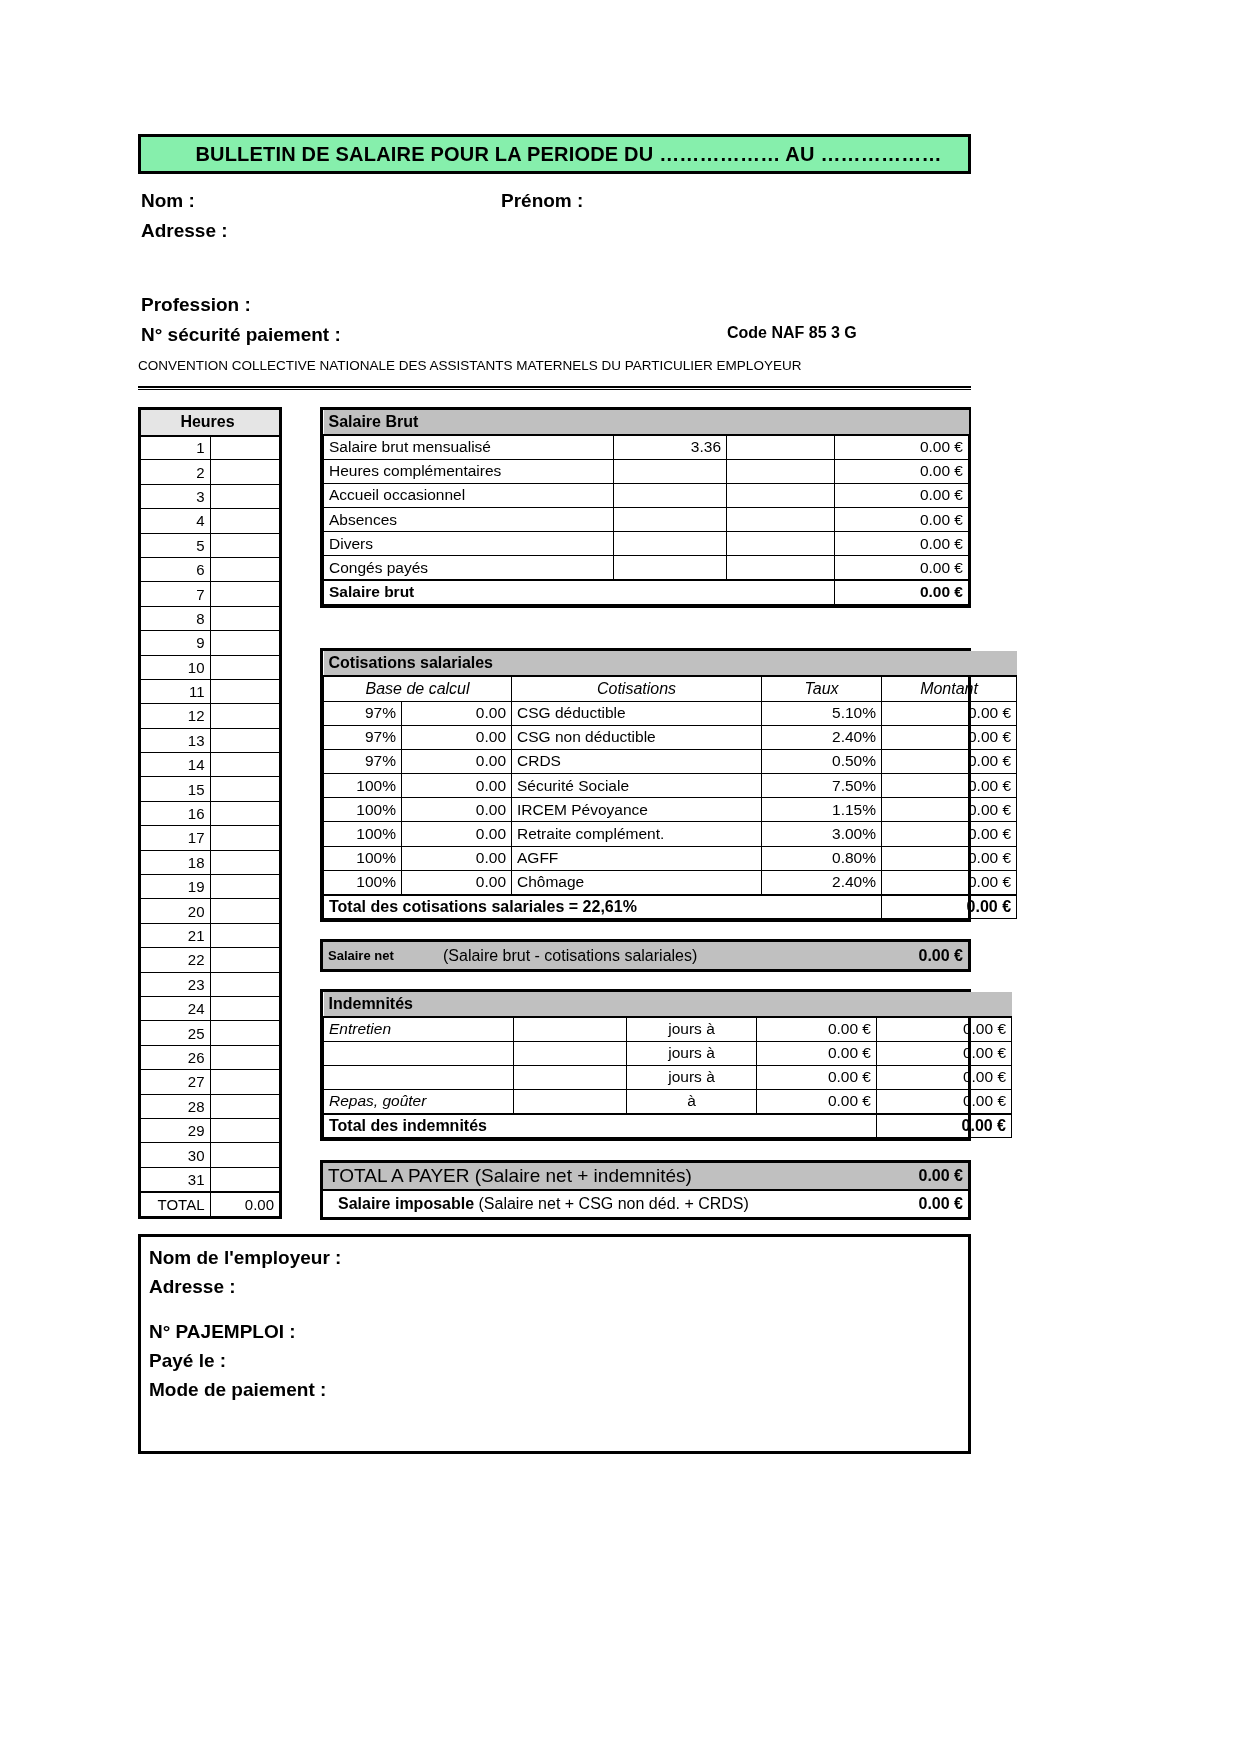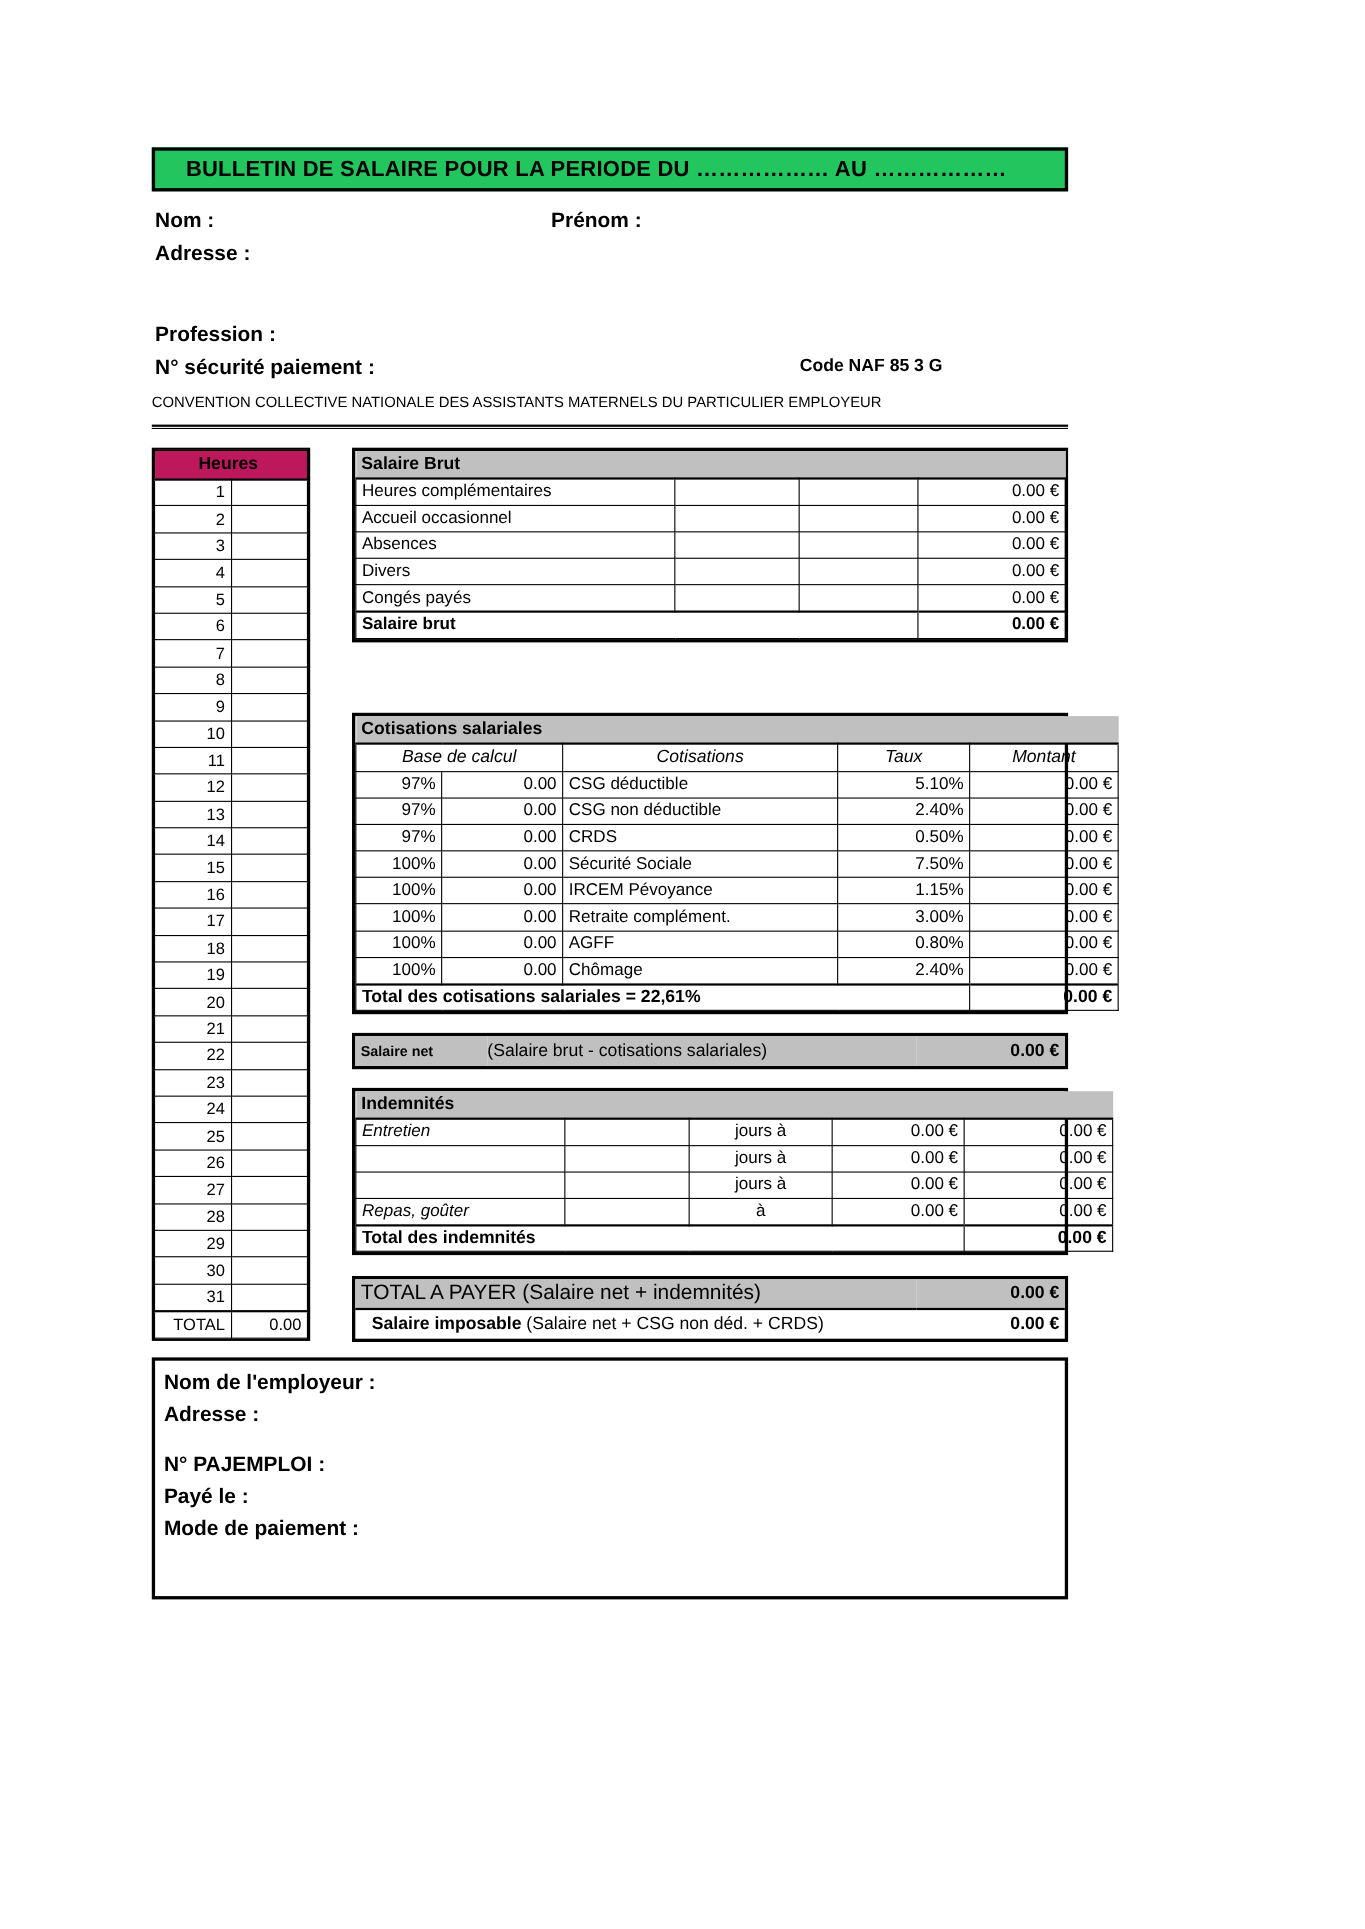--- a/index.html
+++ b/index.html
@@ -9,22 +9,22 @@
     background:#ffffff;
     font-family:"Liberation Sans", sans-serif;
     color:#000;
     position:relative;
   }
   .page { position:absolute; left:0; top:0; width:1241px; height:1754px; }
 
   
   .title-box{
     position:absolute; left:138px; top:134px; width:833px; height:40px;
-    border:3px solid #000; background:#22c55e;
-    display:flex; align-items:center;
+    border:3px solid #000; background:#86efac;
+    display:flex; align-items:center;justify-content:center;
   }
   .title-text{
     font-size:20px; font-weight:bold; letter-spacing:.2px;
     padding-left:28px; white-space:nowrap;
   }
 
   
   .ident{ position:absolute; left:141px; top:190px; width:840px; }
   .ident-row{ position:relative; height:30px; }
   .lbl{ font-size:19px; font-weight:bold; white-space:nowrap; }
@@ -50,21 +50,21 @@
   }
   .hours table{ width:100%; }
   .hours td{
     height:24.4px; font-size:15px; border:1px solid #000;
     vertical-align:middle;
   }
   .hours td.hnum{ width:72px; text-align:right; padding-right:5px; }
   .hours td.hval{ width:68px; text-align:right; padding-right:5px; }
   .hours .hdr td{
     font-size:16px; font-weight:bold; text-align:center;
-    background:#be185d; border-bottom:2px solid #000; height:26px;
+    background:#e5e5e5; border-bottom:2px solid #000; height:26px;
   }
   .hours .totrow td{ border-top:2px solid #000; }
   .hours .totrow td.hnum{ text-align:right; padding-left:3px; font-size:15px;margin-left:20px;}
 
   
   .sec{ position:absolute; left:320px; width:651px; border:3px solid #000; }
   .sec table{ width:100%; }
   .sec td{ border:1px solid #000; font-size:15.5px; height:24.2px; vertical-align:middle; }
   .band td{
     background:#c0c0c0; font-weight:bold; font-size:16px;
@@ -301,20 +301,26 @@
       <colgroup>
           <col class="c1">
           <col class="c2">
           <col class="c3">
           <col class="c4">
         </colgroup>
       <tbody id="brut-body">
         <tr class="band">
           <td colspan="4" class="band-sep">Salaire Brut</td>
         </tr>
+      <tr>
+            <td class="lcell">Salaire brut mensualisé</td>
+            <td class="rcell">3.36</td>
+            <td class="rcell"></td>
+            <td class="rcell">0.00 €</td>
+          </tr>
           <tr>
             <td class="lcell">Heures complémentaires</td>
             <td class="rcell"></td>
             <td class="rcell"></td>
             <td class="rcell">0.00 €</td>
           </tr>
           <tr>
             <td class="lcell">Accueil occasionnel</td>
             <td class="rcell"></td>
             <td class="rcell"></td>

